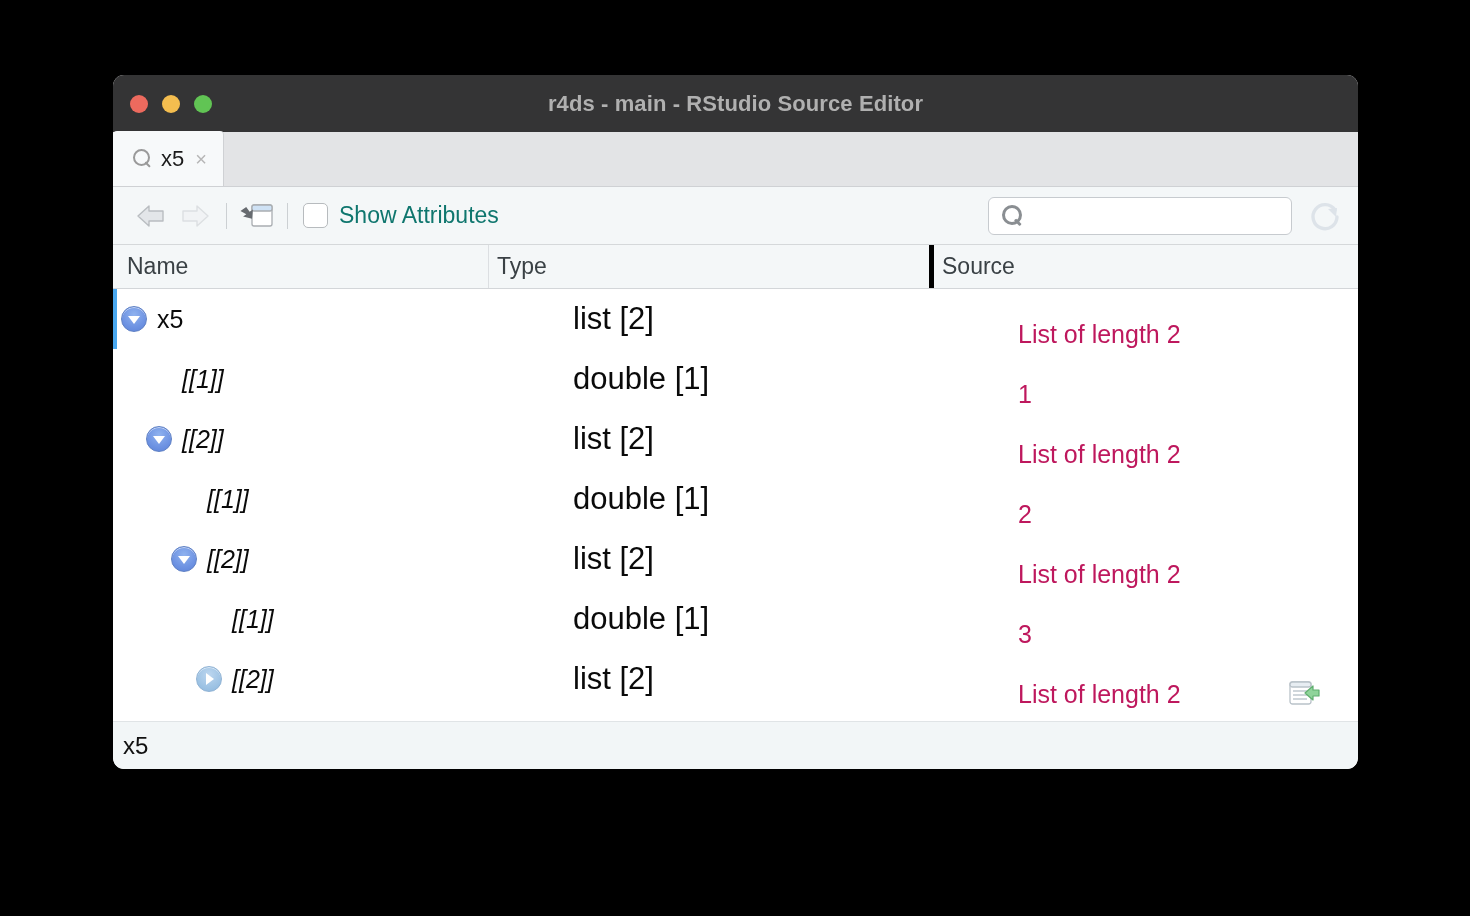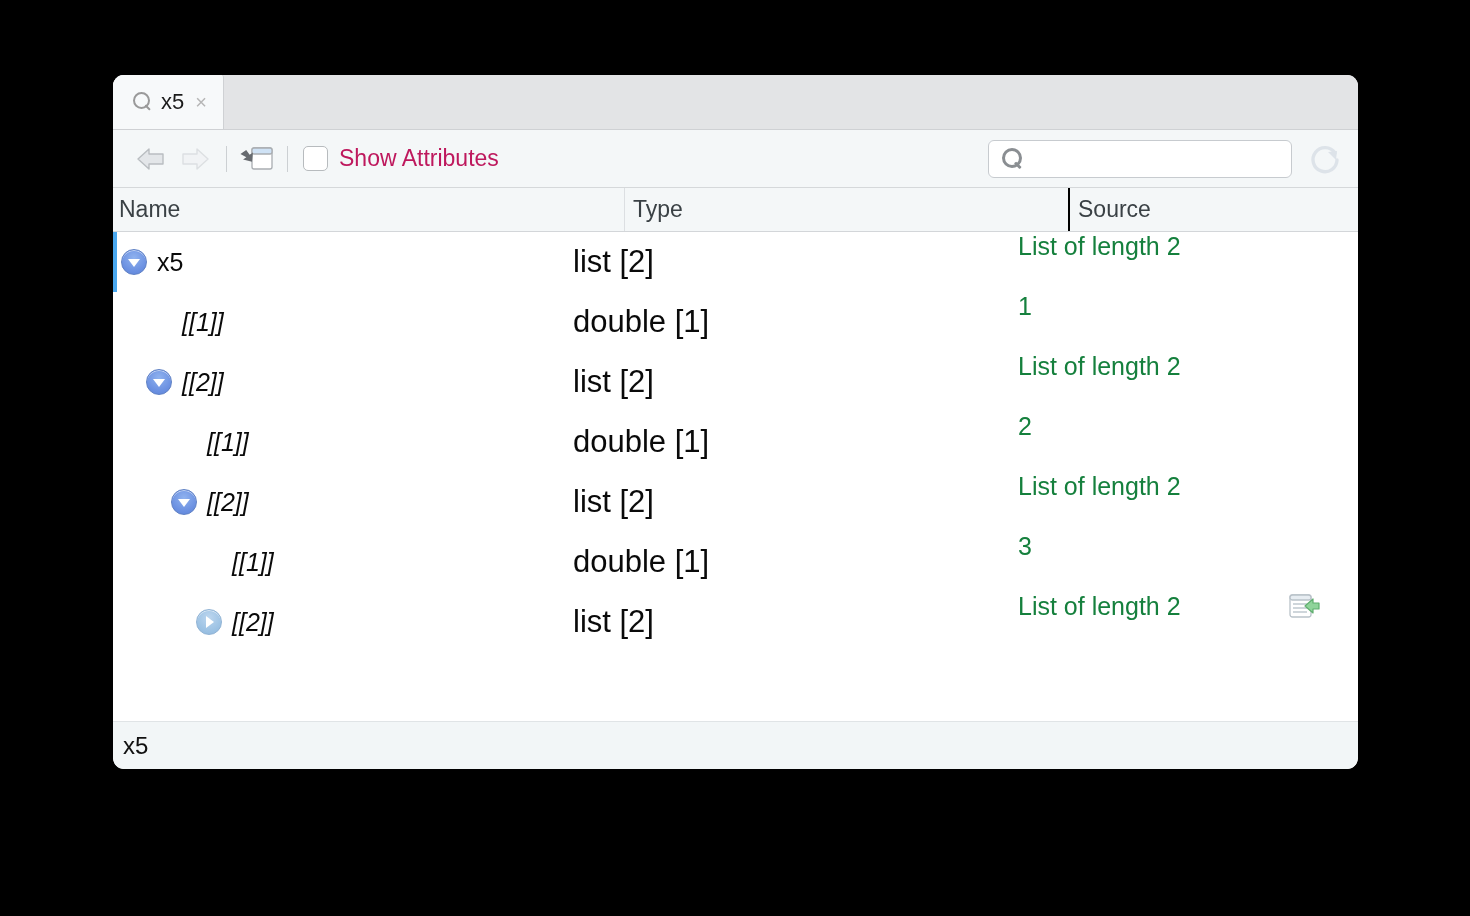--- a/index.html
+++ b/index.html
@@ -132,21 +132,21 @@
     align-items: center;
     gap: 11px;
     margin-left: 2px;
   }
   #attr-checkbox {
     width: 25px; height: 25px;
     border: 1.6px solid #b7bbbe;
     border-radius: 5px;
     background: #ffffff;
   }
-  #attr-label { font-size: 23px; color: #be185d; }
+  #attr-label { font-size: 23px; color: #0f766e; }
 
   #search-box {
     position: absolute;
     right: 66px;
     top: 50%;
     transform: translateY(-50%);
     width: 304px;
     height: 38px;
     background: #ffffff;
     border: 1.4px solid #c7cbcf;
@@ -183,22 +183,22 @@
   
   #col-header {
     height: 44px;
     background: #f4f7f8;
     border-bottom: 1px solid #d3d6d9;
     display: flex;
     align-items: center;
     font-size: 23px;
     color: #3a4145;
   }
-  .col-name  { width: 512px; padding-left: 6px; border-right: 1px solid #dcdfe2; height: 100%; display: flex; align-items: center; }
-  .col-type  { width: 445px; padding-left: 8px; border-right: 2px solid #000000; height: 100%; display: flex; align-items: center; }
+  .col-name  { width: 376px; padding-left: 14px; border-right: 1px solid #dcdfe2; height: 100%; display: flex; align-items: center; }
+  .col-type  { width: 445px; padding-left: 8px; border-right: 5px solid #000000; height: 100%; display: flex; align-items: center; }
   .col-value { flex: 1;      padding-left: 8px; height: 100%; display: flex; align-items: center; }
 
   
   #tree {
     background: #ffffff;
     height: 430px;
     position: relative;
     overflow: hidden;
   }
   .row {
@@ -271,25 +271,25 @@
     font-size: 31px;
     color: #0a0a0a;
     padding-left: 8px;
     height: 100%;
     display: flex;
     align-items: center;
   }
   .cell-value {
     flex: 1;
     font-size: 25px;
-    color: #15803d;
+    color: #be185d;
     padding-left: 8px;
     height: 100%;
     display: flex;
-    align-items: flex-start;
+    align-items: flex-end;
     justify-content: space-between;
     padding-right: 36px;
   }
   .viewer-icon { width: 34px; height: 30px; flex-shrink: 0; }
 
   
   #statusbar {
     position: absolute;
     left: 0; bottom: 0;
     width: 100%;
@@ -303,20 +303,28 @@
     color: #111;
     border-bottom-left-radius: 11px;
     border-bottom-right-radius: 11px;
   }
 </style>
 </head>
 <body>
 
 <div id="window">
 
+  <div id="titlebar">
+    <div id="traffic">
+      <span class="light red"></span>
+      <span class="light yellow"></span>
+      <span class="light green"></span>
+    </div>
+    <div id="window-title">r4ds - main - RStudio Source Editor</div>
+  </div>
 
   <div id="tabstrip">
     <div id="tab-x5">
       <span class="mag-icon"></span>
       <span id="tab-label">x5</span>
       <span id="tab-close">×</span>
     </div>
   </div>
 
   <div id="toolbar">

